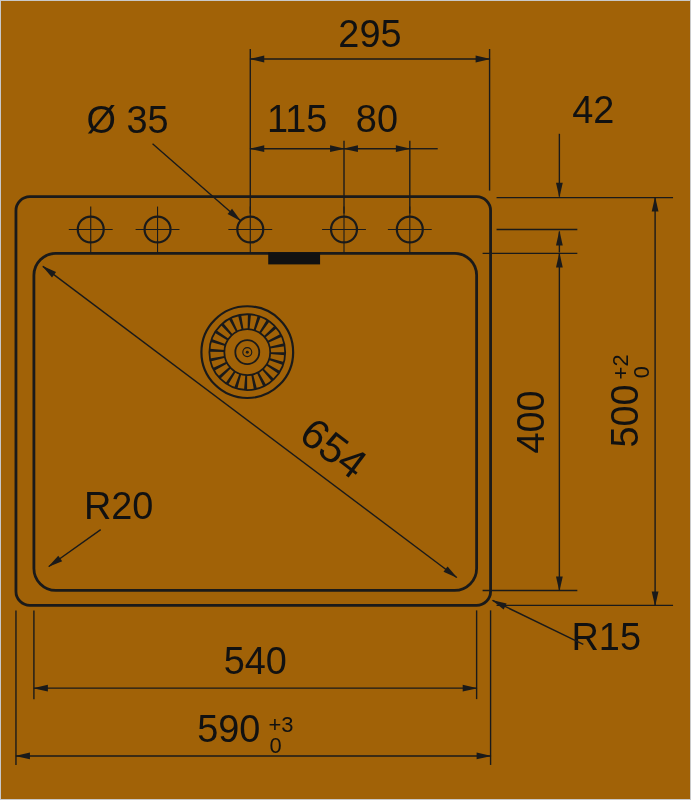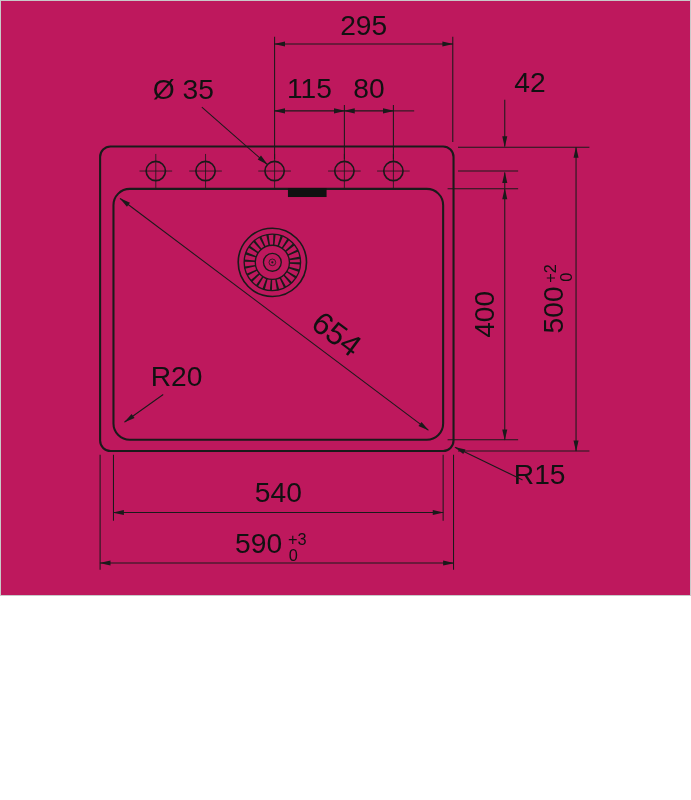--- a/index.html
+++ b/index.html
@@ -1,17 +1,17 @@
 <!DOCTYPE html>
 <html><head>
 <meta charset="utf-8">
 <style>
   html,body{margin:0;padding:0;background:#ffffff;}
   .wrap{
-    position:relative;width:691px;height:596px;background:#be185d;
+    position:relative;width:691px;height:800px;background:#a16207;
     border:1px solid #c9c9c9;box-sizing:border-box;
     font-family:"Liberation Sans",sans-serif;
   }
   svg{display:block;width:100%;height:100%;}
   .ol{fill:none;stroke:#1a1a1a;stroke-width:2.8;}
   .hole{fill:none;stroke:#1a1a1a;stroke-width:2.2;}
   .dim{fill:none;stroke:#1a1a1a;stroke-width:1.4;}
   .thin{fill:none;stroke:#1a1a1a;stroke-width:1.1;}
   .mid{fill:none;stroke:#1a1a1a;stroke-width:1.8;}
   .spokes{fill:none;stroke:#1a1a1a;stroke-width:15;stroke-dasharray:2.5 5.5;}

